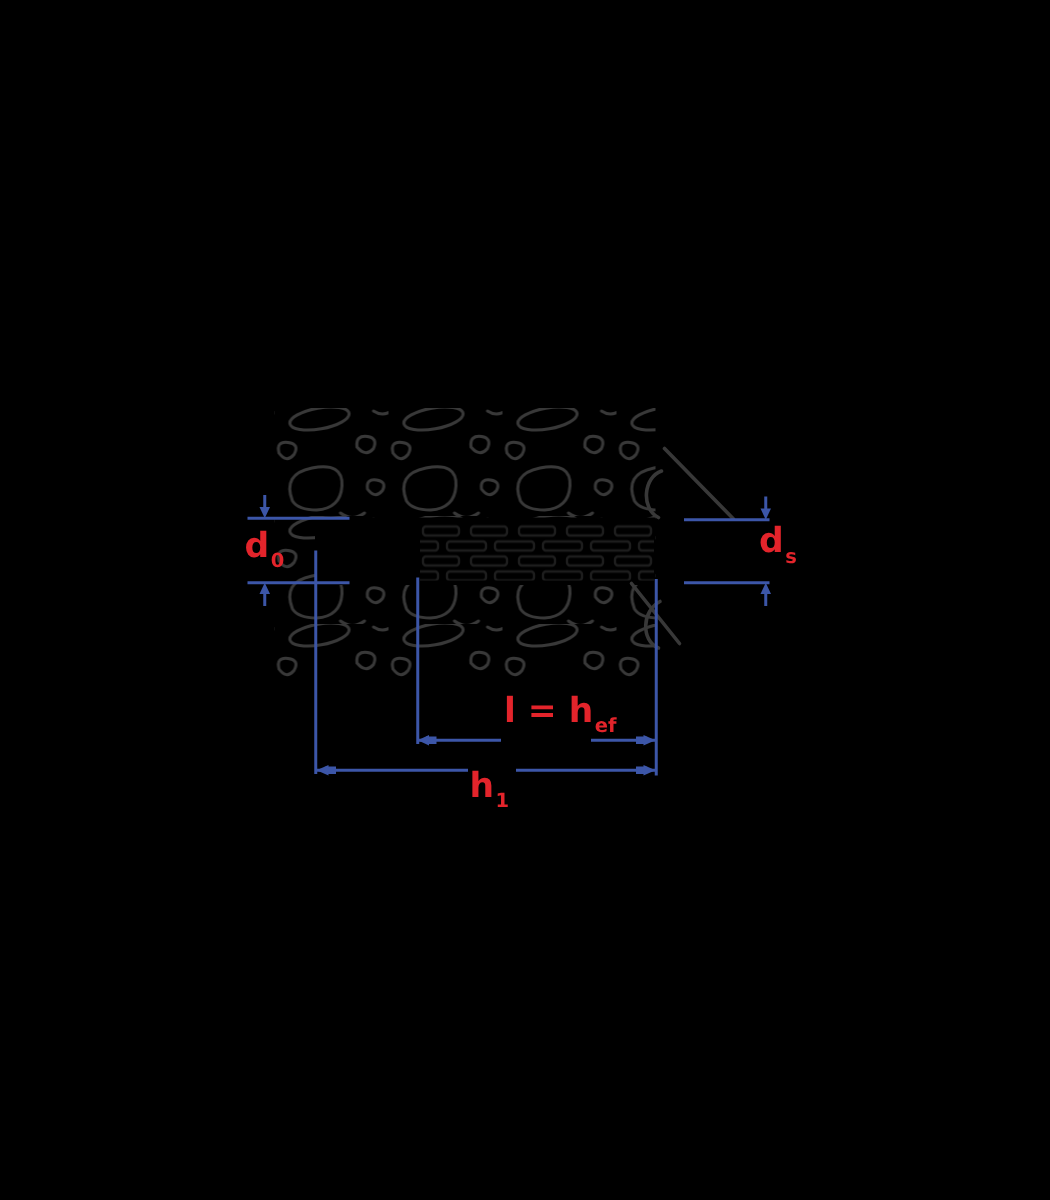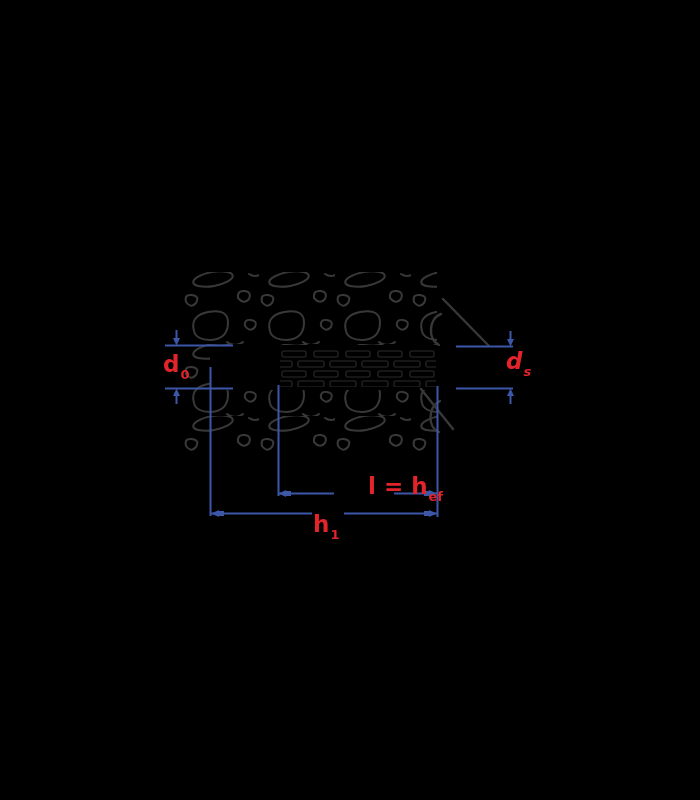--- a/index.html
+++ b/index.html
@@ -118,25 +118,25 @@
       <polygon class="dimfill" points="429,510 429,517 437,513.5"></polygon>
       <rect class="dimfill" x="217" y="511" width="7" height="5"></rect>
       <rect class="dimfill" x="424" y="511" width="7" height="5"></rect>
     </g>
   </svg>
 
   <div class="lbl" style="left:163px;top:353px;">
     <span class="m">d</span><span class="s">0</span>
   </div>
 
-  <div class="lbl" style="left:506px;top:350px;font-style:italic;">
+  <div class="lbl" style="left:506px;top:350px;">
     <span class="m">d</span><span class="s">s</span>
   </div>
 
-  <div class="lbl" style="left:336px;top:475px;margin-left:32px;">
+  <div class="lbl" style="left:336px;top:463px;">
     <span class="m">l = h</span><span class="s">ef</span>
   </div>
 
   <div class="lbl" style="left:313px;top:513px;">
     <span class="m">h</span><span class="s">1</span>
   </div>
 
 </div>
 
 </body></html>

